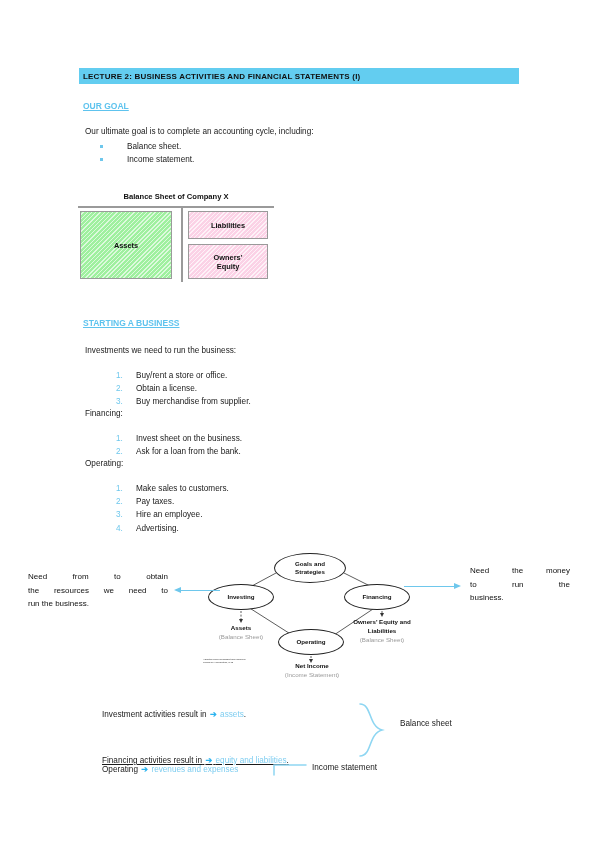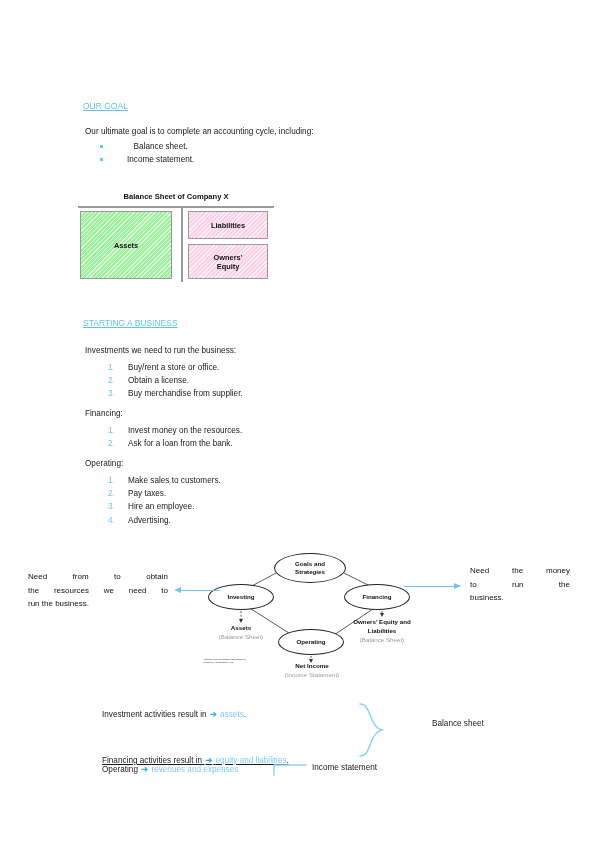--- a/index.html
+++ b/index.html
@@ -39,21 +39,21 @@
     font-weight: bold;
     letter-spacing: 0.2px;
     color: #111;
     white-space: nowrap;
   }
 
   
   .section-head {
     position: absolute;
     font-size: 8.5px;
-    font-weight: normal;
+    font-weight: bold;
     color: #5ec3ee;
     text-decoration: underline;
     white-space: nowrap;
   }
   #our-goal { left: 83px; top: 101px; }
   #starting-business { left: 83px; top: 318px; }
 
   
   .para {
     position: absolute;
@@ -63,21 +63,20 @@
   }
 
   
   .bullet-list {
     position: absolute;
     left: 100px;
     top: 140px;
     margin: 0;
     padding: 0;
     list-style: none;
-    text-align: center;
   }
   .bullet-list li {
     position: relative;
     font-size: 8.2px;
     line-height: 13px;
     padding-left: 27px;
     white-space: nowrap;
   }
   .bullet-list li::before {
     content: "";
@@ -85,21 +84,21 @@
     left: 0;
     top: 5px;
     width: 3px;
     height: 3px;
     background: #6ec7ec;
   }
 
   
   .num-list {
     position: absolute;
-    margin: 0;
+    margin: 8px;
     padding: 0;
     list-style: none;
     counter-reset: nlist;
   }
   .num-list li {
     position: relative;
     font-size: 8.2px;
     line-height: 13.2px;
     padding-left: 28px;
     white-space: nowrap;
@@ -331,32 +330,35 @@
     font-weight: bold;
     padding: 0 1px;
   }
 
   .brace-label {
     position: absolute;
     font-size: 8.2px;
     color: #1a1a1a;
     white-space: nowrap;
   }
-  #brace-label-bs { left: 400px; top: 719px; margin-left: 32px; }
+  #brace-label-bs { left: 400px; top: 719px; }
   #brace-label-is { left: 312px; top: 763px; }
 
   .brace-svg { position: absolute; }
   #brace-bs { left: 358px; top: 702px; }
   #brace-is { left: 272px; top: 757px; }
 </style>
 </head>
 <body>
 
 <div class="page">
 
+  <div class="title-bar">
+    <span>LECTURE 2: BUSINESS ACTIVITIES AND FINANCIAL STATEMENTS  (I)</span>
+  </div>
 
   <div class="section-head" id="our-goal">OUR GOAL</div>
 
   <div class="para" style="left:85px; top:127px;">Our ultimate goal is to complete an accounting cycle, including:</div>
 
   <ul class="bullet-list">
     <li>
       <span>Balance sheet.</span>
     </li>
     <li>
@@ -394,21 +396,21 @@
       <span>Obtain a license.</span>
     </li>
     <li>
       <span>Buy merchandise from supplier.</span>
     </li>
   </ol>
 
   <div class="para" style="left:85px; top:409px;">Financing:</div>
   <ol class="num-list" style="left:100px; top:424px;">
     <li>
-      <span>Invest money on the resources.</span>
+      <span>Invest sheet on the business.</span>
     </li>
     <li>
       <span>Ask for a loan from the bank.</span>
     </li>
   </ol>
 
   <div class="para" style="left:85px; top:459px;">Operating:</div>
   <ol class="num-list" style="left:100px; top:474px;">
     <li>
       <span>Make sales to customers.</span>

